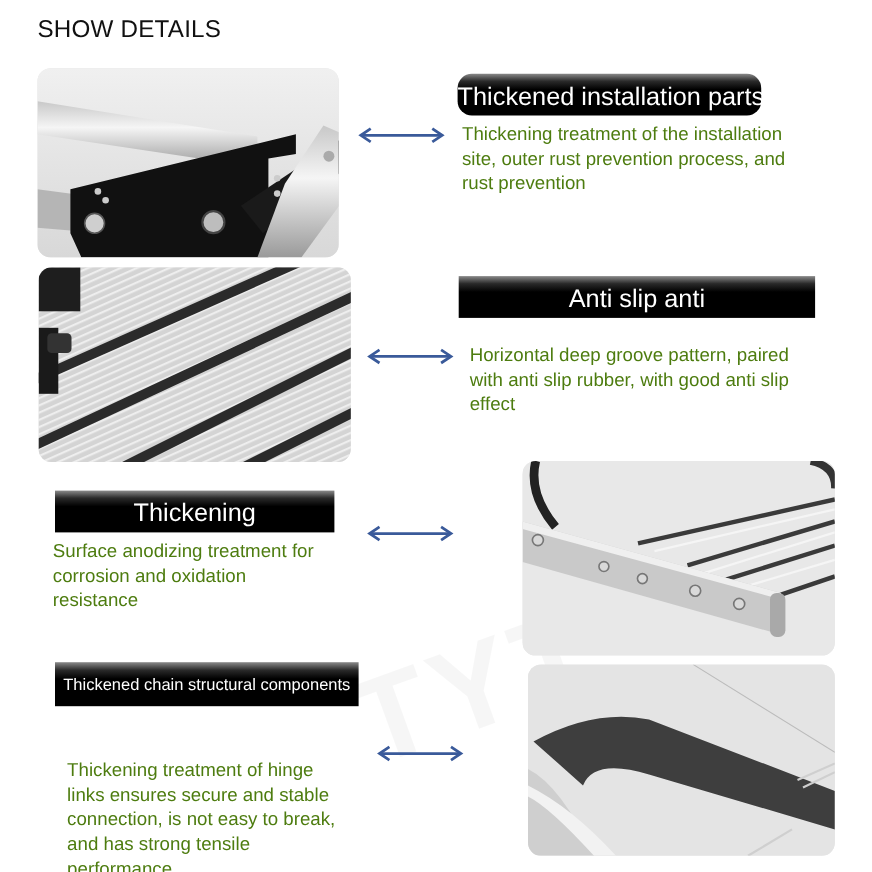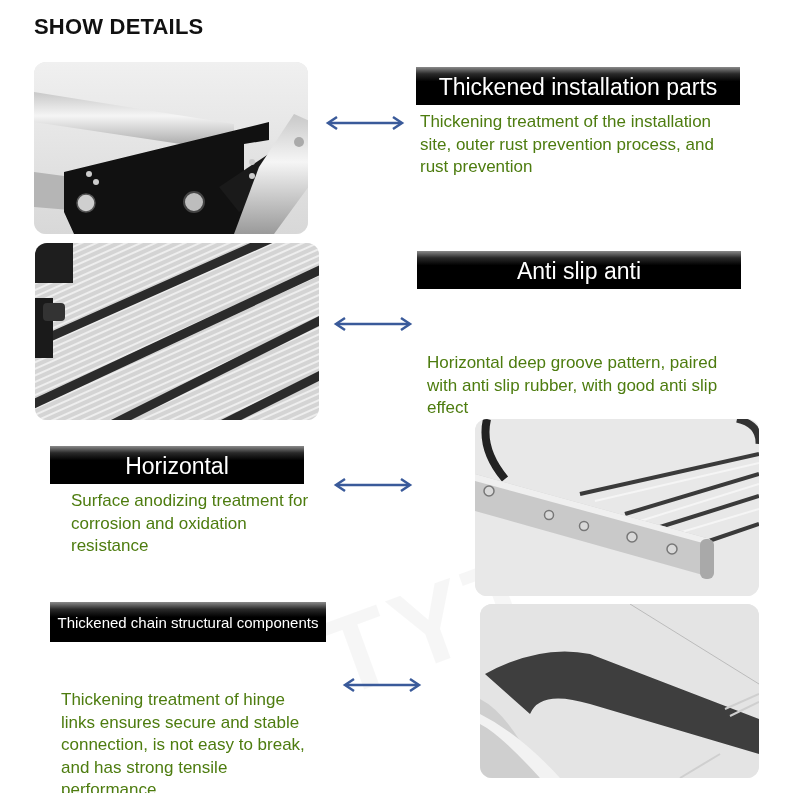--- a/index.html
+++ b/index.html
@@ -1,18 +1,18 @@
 <!DOCTYPE html>
 <html><head>
 <meta charset="utf-8">
 <style>
   html, body { margin:0; padding:0; }
   body { width:793px; height:793px; background:#ffffff; position:relative; overflow:hidden; font-family:"Liberation Sans", sans-serif; color:#1a1a1a; }
   .abs { position:absolute; }
-  .page-title { left:34px; top:14px; font-size:22px; font-weight:bold; color:#111; letter-spacing:0.2px; }
+  .page-title { left:34px; top:14px; font-size:22px; font-weight:normal; color:#111; letter-spacing:0.2px; }
   .photo { border-radius:12px; overflow:hidden; background:#e6e6e6; }
   .label-bar { background:linear-gradient(to bottom, #8a8a8a 0%, #2a2a2a 18%, #000 38%, #000 100%); color:#fff; text-align:center; white-space:nowrap; }
   .desc { font-size:17px; line-height:22.5px; color:#4d7c0f; }
   .arrow { width:80px; height:16px; }
   .watermark { left:320px; top:560px; font-size:110px; color:rgba(0,0,0,0.035); font-weight:bold; transform:rotate(-20deg); letter-spacing:6px; }
 </style>
 </head>
 <body>
 
 <div class="abs page-title">SHOW DETAILS</div>
@@ -45,21 +45,21 @@
       <circle cx="218" cy="114" r="3" fill="#ccc"></circle>
     <circle cx="55" cy="112" r="3" fill="#ccc"></circle>
       <circle cx="62" cy="120" r="3" fill="#ccc"></circle>
   </svg>
 </div>
 <svg class="abs arrow" style="left:325px;top:115px;" viewBox="0 0 80 16">
   <line x1="4" y1="8" x2="76" y2="8" stroke="#3a5a9a" stroke-width="2.5"></line>
   <polyline points="12,2 3,8 12,14" fill="none" stroke="#3a5a9a" stroke-width="2.5"></polyline>
   <polyline points="68,2 77,8 68,14" fill="none" stroke="#3a5a9a" stroke-width="2.5"></polyline>
 </svg>
-<div class="abs label-bar" style="left:416px;top:67px;width:324px;height:38px;line-height:40px;font-size:23px;">Thickened installation parts</div>
+<div class="abs label-bar" style="left:416px;top:67px;width:276px;height:38px;line-height:40px;font-size:23px;border-radius:13px;">Thickened installation parts</div>
 <div class="abs desc" style="left:420px;top:111px;width:320px;">Thickening treatment of the installation site, outer rust prevention process, and rust prevention</div>
 
 <div class="abs photo" style="left:35px;top:243px;width:284px;height:177px;">
   <svg width="284" height="177" viewBox="0 0 284 177">
     <defs>
       <pattern id="grooves" width="6" height="6" patternUnits="userSpaceOnUse" patternTransform="rotate(-24)">
         <rect width="6" height="6" fill="#d4d4d4"></rect>
           <rect width="6" height="2" fill="#eeeeee"></rect>
       </pattern>
     </defs>
@@ -74,24 +74,24 @@
     <rect x="0" y="55" width="18" height="60" fill="#1a1a1a"></rect>
     <rect x="8" y="60" width="22" height="18" rx="4" fill="#333"></rect>
   </svg>
 </div>
 <svg class="abs arrow" style="left:333px;top:316px;" viewBox="0 0 80 16">
   <line x1="4" y1="8" x2="76" y2="8" stroke="#3a5a9a" stroke-width="2.5"></line>
   <polyline points="12,2 3,8 12,14" fill="none" stroke="#3a5a9a" stroke-width="2.5"></polyline>
   <polyline points="68,2 77,8 68,14" fill="none" stroke="#3a5a9a" stroke-width="2.5"></polyline>
 </svg>
 <div class="abs label-bar" style="left:417px;top:251px;width:324px;height:38px;line-height:40px;font-size:23px;">Anti slip anti</div>
-<div class="abs desc" style="left:427px;top:312px;width:320px;margin-top:40px;">Horizontal deep groove pattern, paired with anti slip rubber, with good anti slip effect</div>
+<div class="abs desc" style="left:427px;top:312px;width:320px;">Horizontal deep groove pattern, paired with anti slip rubber, with good anti slip effect</div>
 
-<div class="abs label-bar" style="left:50px;top:446px;width:254px;height:38px;line-height:40px;font-size:23px;">Horizontal</div>
-<div class="abs desc" style="left:71px;top:490px;width:250px;">Surface anodizing treatment for corrosion and oxidation resistance</div>
+<div class="abs label-bar" style="left:50px;top:446px;width:254px;height:38px;line-height:40px;font-size:23px;">Thickening</div>
+<div class="abs desc" style="left:48px;top:490px;width:250px;">Surface anodizing treatment for corrosion and oxidation resistance</div>
 <svg class="abs arrow" style="left:333px;top:477px;" viewBox="0 0 80 16">
   <line x1="4" y1="8" x2="76" y2="8" stroke="#3a5a9a" stroke-width="2.5"></line>
   <polyline points="12,2 3,8 12,14" fill="none" stroke="#3a5a9a" stroke-width="2.5"></polyline>
   <polyline points="68,2 77,8 68,14" fill="none" stroke="#3a5a9a" stroke-width="2.5"></polyline>
 </svg>
 <div class="abs photo" style="left:475px;top:419px;width:284px;height:177px;">
   <svg width="284" height="177" viewBox="0 0 284 177">
     <rect width="284" height="177" fill="#e8e8e8"></rect>
     <path d="M 12 0 Q 5 30 30 60" fill="none" stroke="#222" stroke-width="8"></path>
     <path d="M 262 0 Q 285 5 284 25" fill="none" stroke="#333" stroke-width="7"></path>

